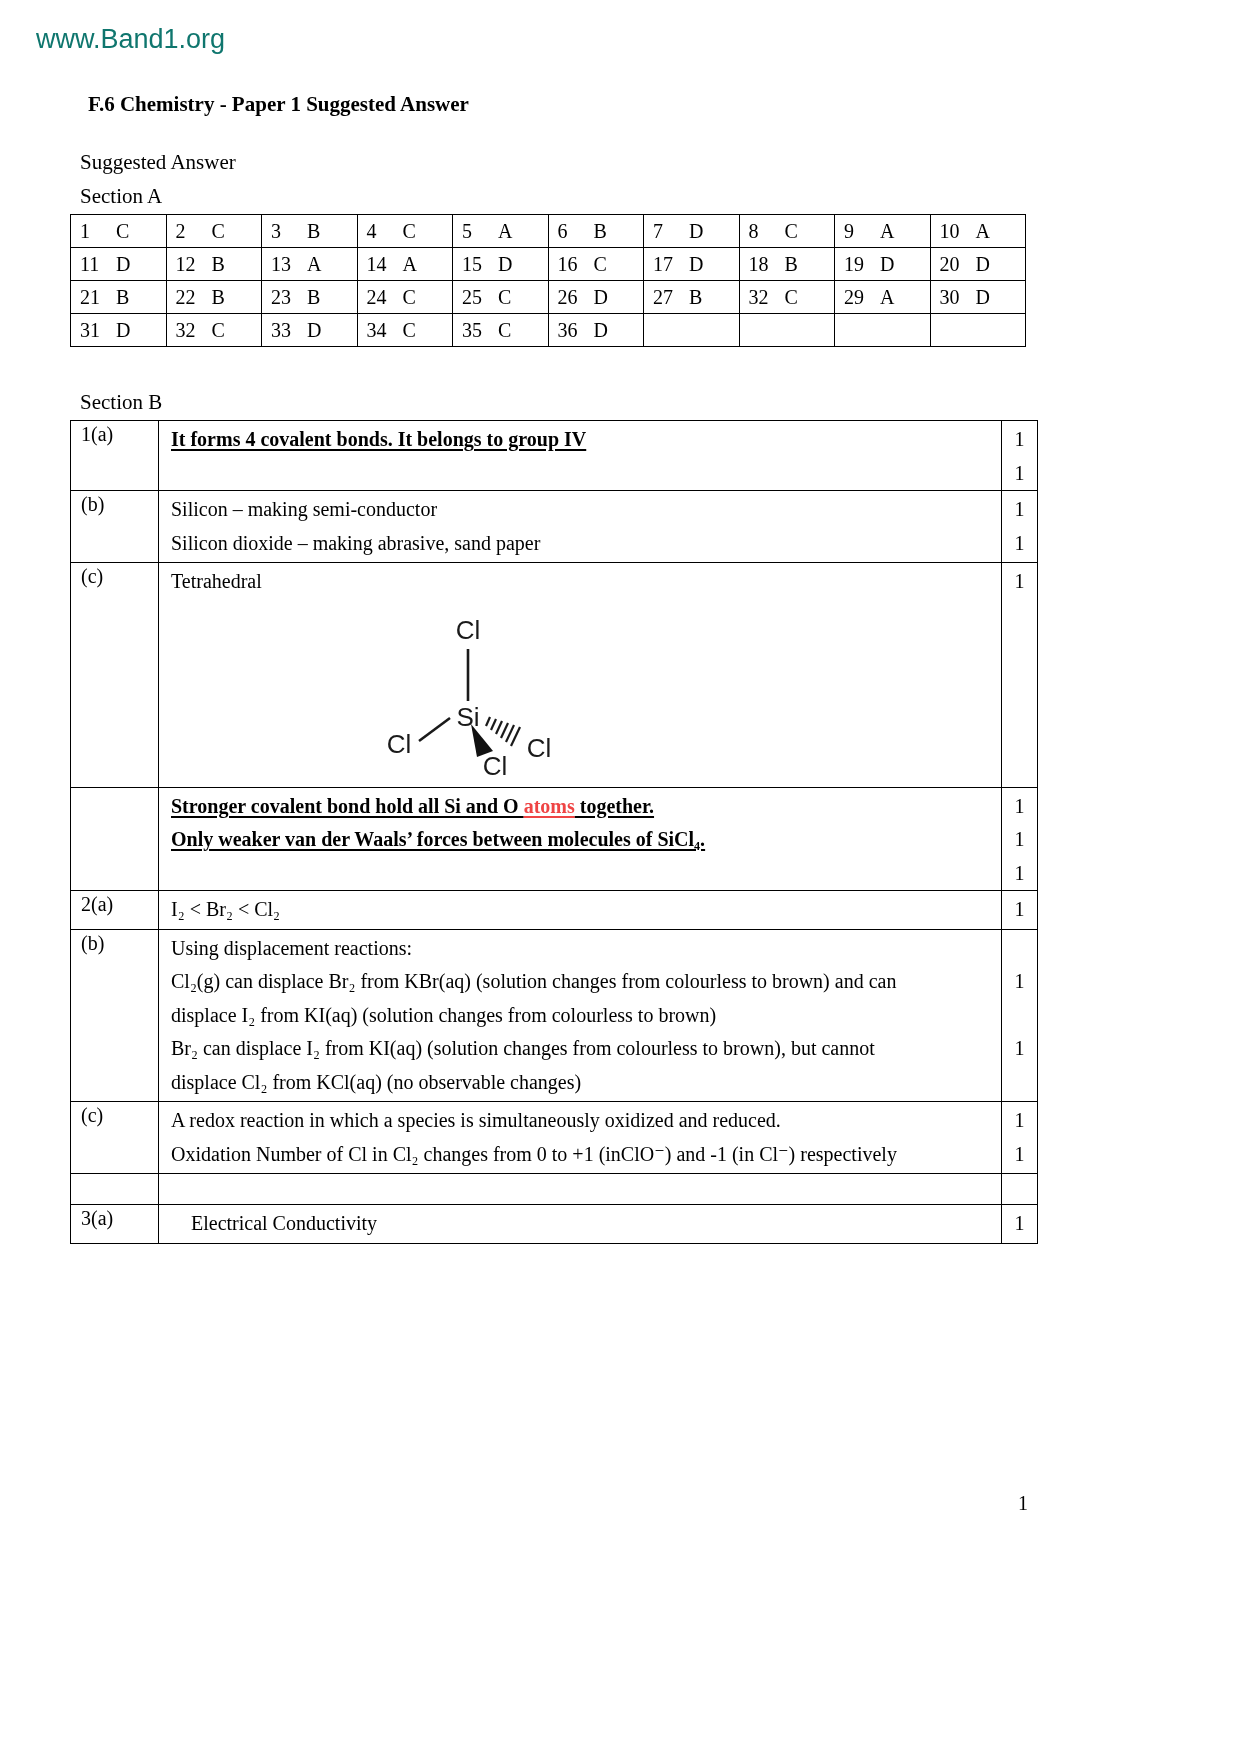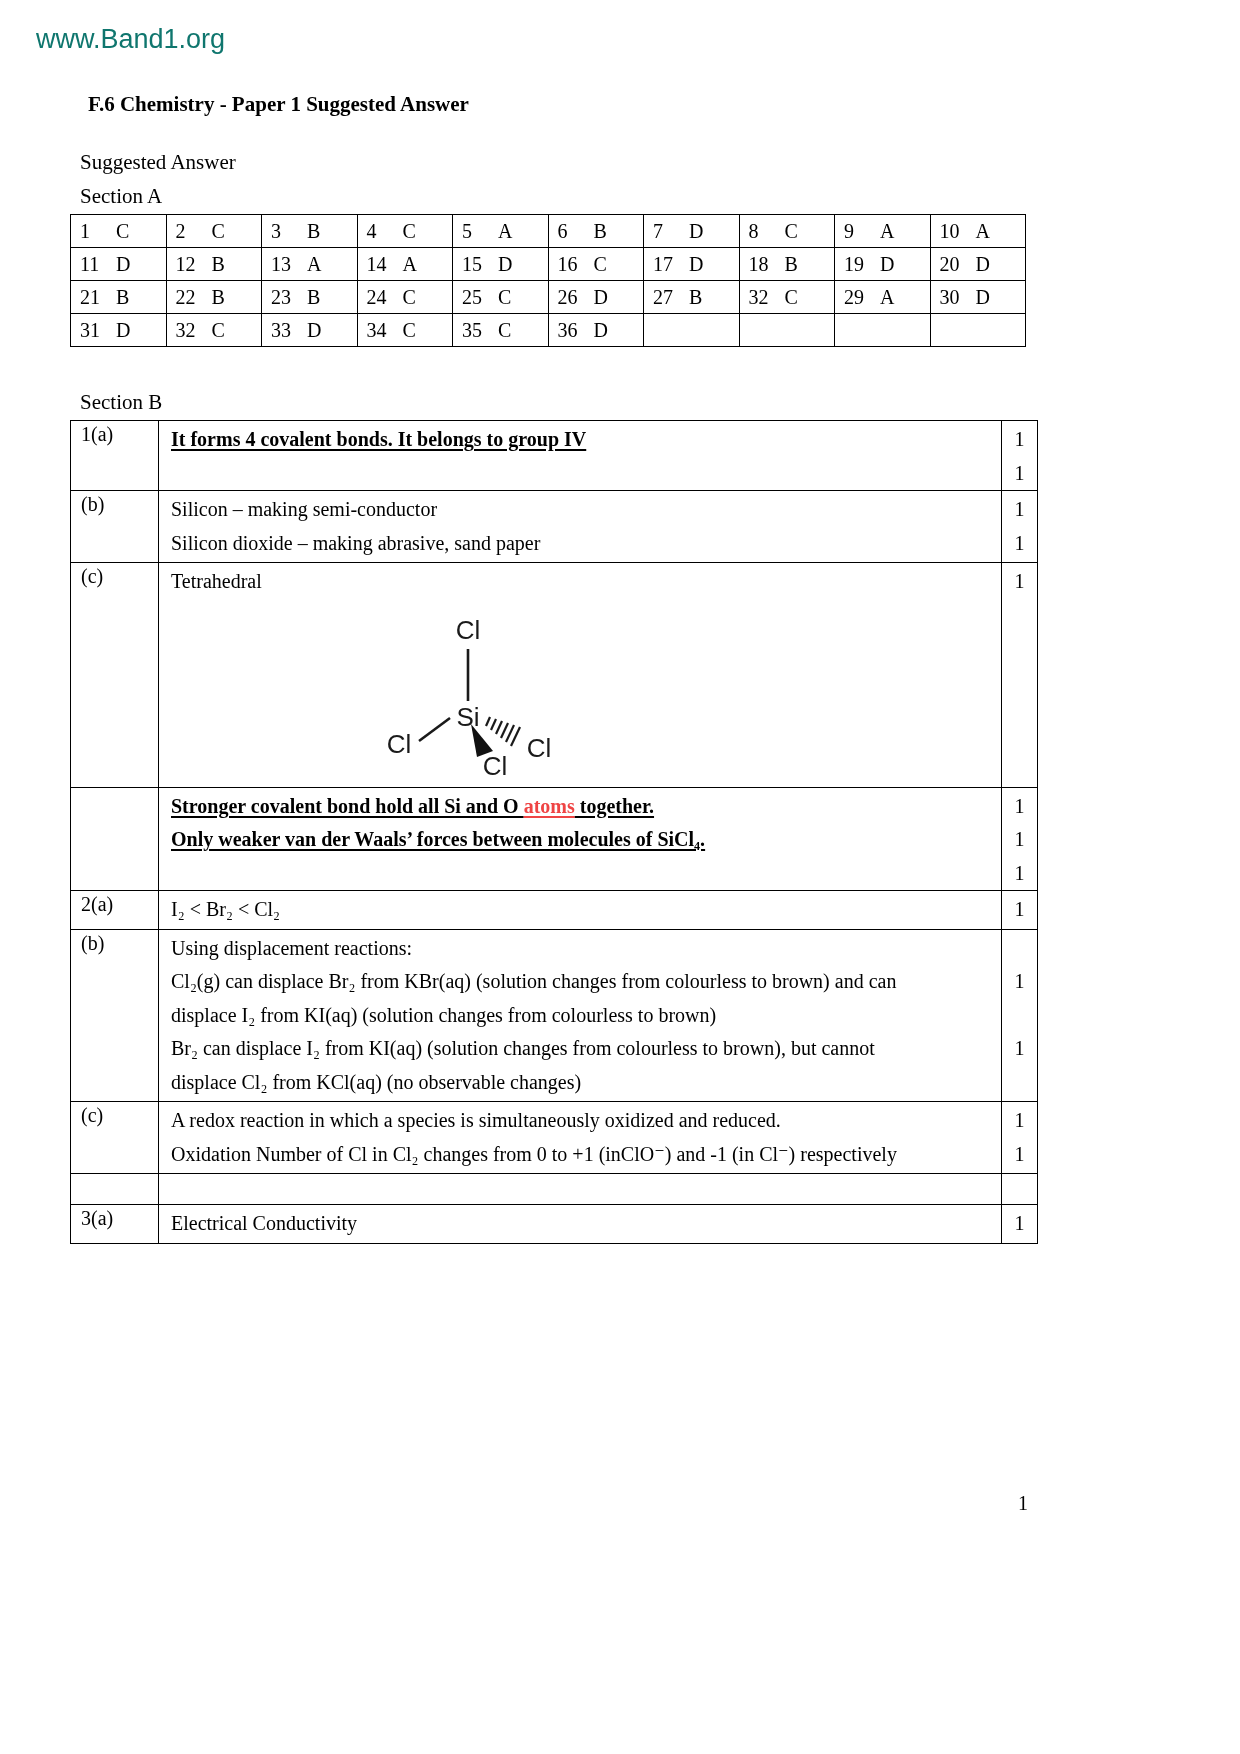--- a/index.html
+++ b/index.html
@@ -12,21 +12,21 @@
   .seca-label{position:absolute;left:80px;top:184px;font-size:21px;}
 
   table.mc{position:absolute;left:70px;top:214px;width:956px;border-collapse:collapse;font-size:20px;table-layout:fixed;border-radius:17px;}
   table.mc td{border:1.4px solid #000;height:32px;padding:0 0 0 9px;overflow:hidden;}
   table.mc .q{display:inline-block;min-width:36px;}
 
   .secb-label{position:absolute;left:80px;top:390px;font-size:21px;}
 
   .sb{position:absolute;left:70px;top:420px;width:968px;border:1.6px solid #000;font-size:20px;box-sizing:border-box;}
   .sbrow{display:flex;border-bottom:1.4px solid #000;}
-  .sbrow:last-child{border-bottom:none;}
+  .sbrow:last-child{border-bottom:none;gap:20px;}
   .sblabel{width:88px;min-width:88px;border-right:1.4px solid #000;padding:2px 6px 2px 10px;box-sizing:border-box;}
   .sbcontent{flex:1;padding:2px 8px 2px 12px;box-sizing:border-box;overflow:hidden;}
   .sbmarks{width:36px;min-width:36px;border-left:1.4px solid #000;text-align:center;box-sizing:border-box;padding-top:2px;}
   .line{height:33.5px;line-height:33.5px;white-space:nowrap;}
   .bu{font-weight:bold;text-decoration:underline;text-underline-offset:3px;}
   .red{color:#ef4444;}
   .empty-row{height:30px;}
   .diagram-wrap{margin:6px 0 8px 200px;height:172px;}
   .pagenum{position:absolute;left:1018px;top:1492px;font-size:20px;}
   svg text{font-family:"Liberation Sans","DejaVu Sans",sans-serif;font-size:26px;fill:#1a1a1a;}

